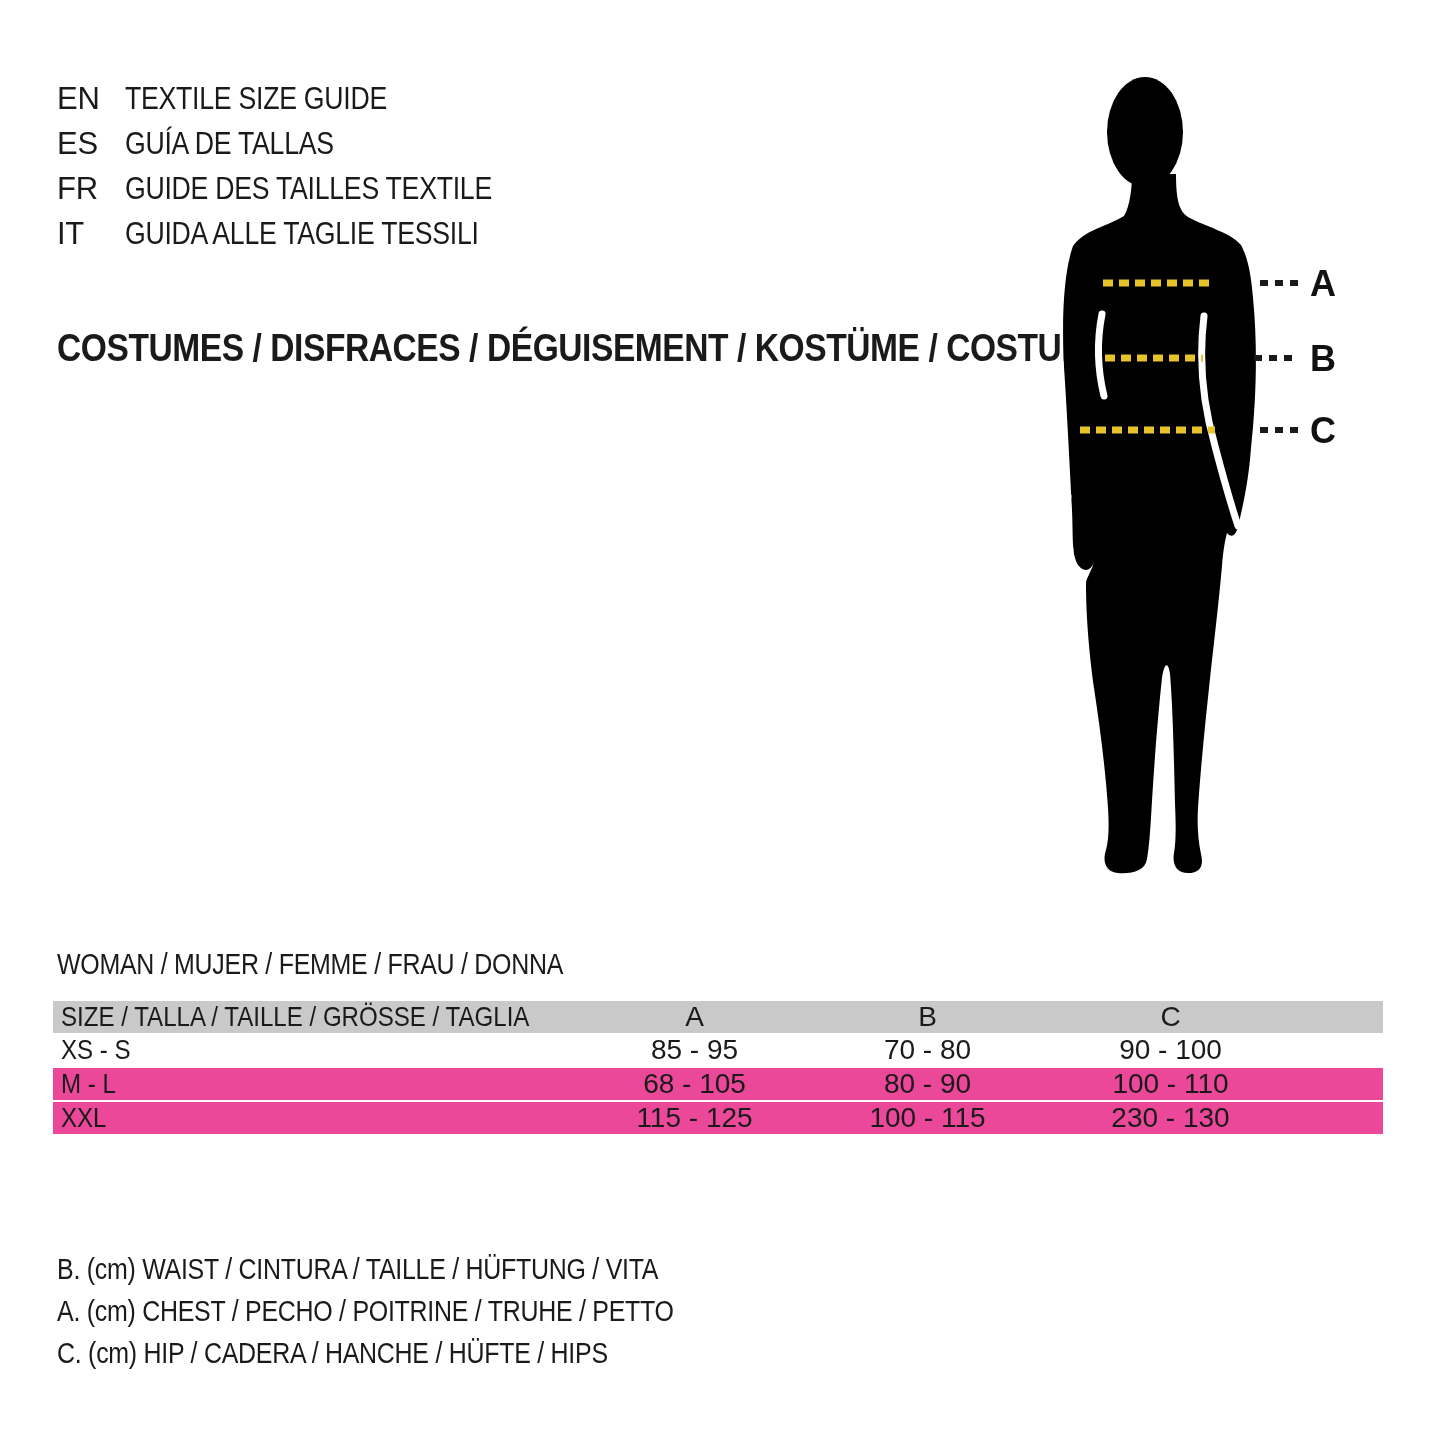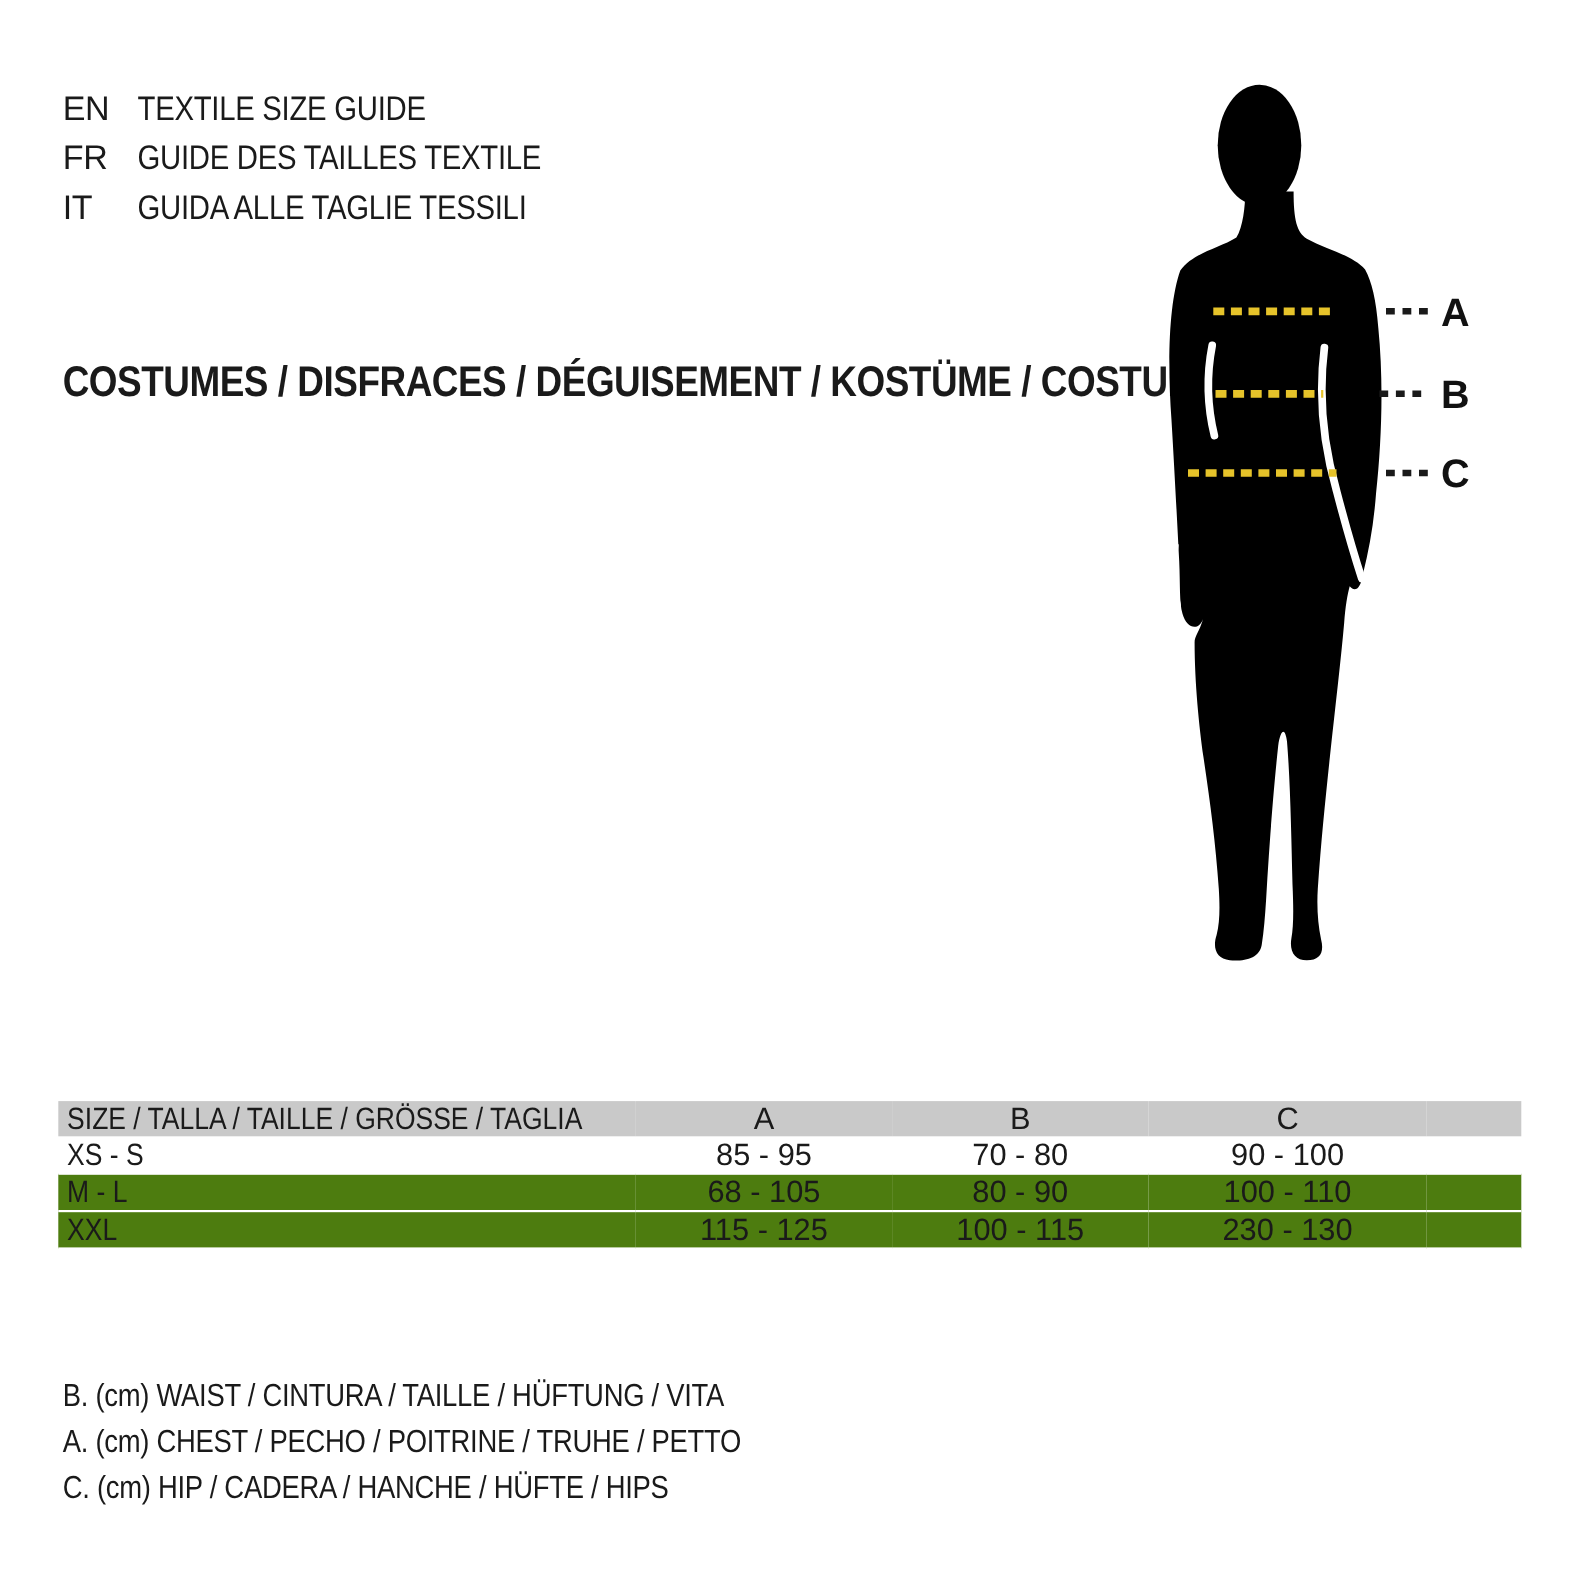--- a/index.html
+++ b/index.html
@@ -83,21 +83,21 @@
     font-weight: 400;
     text-align: center;
     vertical-align: middle;
     white-space: nowrap;
   }
   .size-table thead tr { height: 32px; padding-left: 33px; }
   .size-table thead th { background: #c9c9c9; }
   .size-table tbody tr { height: 34px; }
   .size-table .c1 { text-align: left; padding-left: 8px; }
   .size-table tbody tr.alt td {
-    background: #4d7c0f;
+    background: #ec4899;
     border-top: 2px solid #ffffff;
     border-bottom: 2px solid #ffffff;
   }
 
   
   .legend { position: absolute; left: 57px; top: 1248px; }
   .legend-row {
     display: flex;
     align-items: center;
     height: 42px;
@@ -108,20 +108,24 @@
 </style>
 </head>
 <body>
 
 <div class="page">
 
   <div class="langs">
     <div class="lang-row">
       <span class="lang-code">EN</span>
       <span class="cx">TEXTILE SIZE GUIDE</span>
+    </div>
+    <div class="lang-row">
+      <span class="lang-code">ES</span>
+      <span class="cx">GUÍA DE TALLAS</span>
     </div>
     <div class="lang-row">
       <span class="lang-code">FR</span>
       <span class="cx">GUIDE DES TAILLES TEXTILE</span>
     </div>
     <div class="lang-row">
       <span class="lang-code">IT</span>
       <span class="cx">GUIDA ALLE TAGLIE TESSILI</span>
     </div>
   </div>
@@ -178,20 +182,23 @@
 
     <line x1="240" y1="223" x2="278" y2="223" stroke="#1a1a1a" stroke-width="6" stroke-dasharray="8 7"></line>
     <line x1="234" y1="298" x2="278" y2="298" stroke="#1a1a1a" stroke-width="6" stroke-dasharray="8 7"></line>
     <line x1="240" y1="370" x2="278" y2="370" stroke="#1a1a1a" stroke-width="6" stroke-dasharray="8 7"></line>
 
     <text x="290" y="236">A</text>
     <text x="290" y="311">B</text>
     <text x="290" y="383">C</text>
   </svg>
 
+  <div class="woman">
+    <span class="cx">WOMAN / MUJER / FEMME / FRAU / DONNA</span>
+  </div>
 
   <table class="size-table">
     <colgroup>
       <col style="width:525px">
         <col style="width:233px">
         <col style="width:233px">
         <col style="width:253px">
         <col style="width:86px">
     </colgroup>
     <thead>

